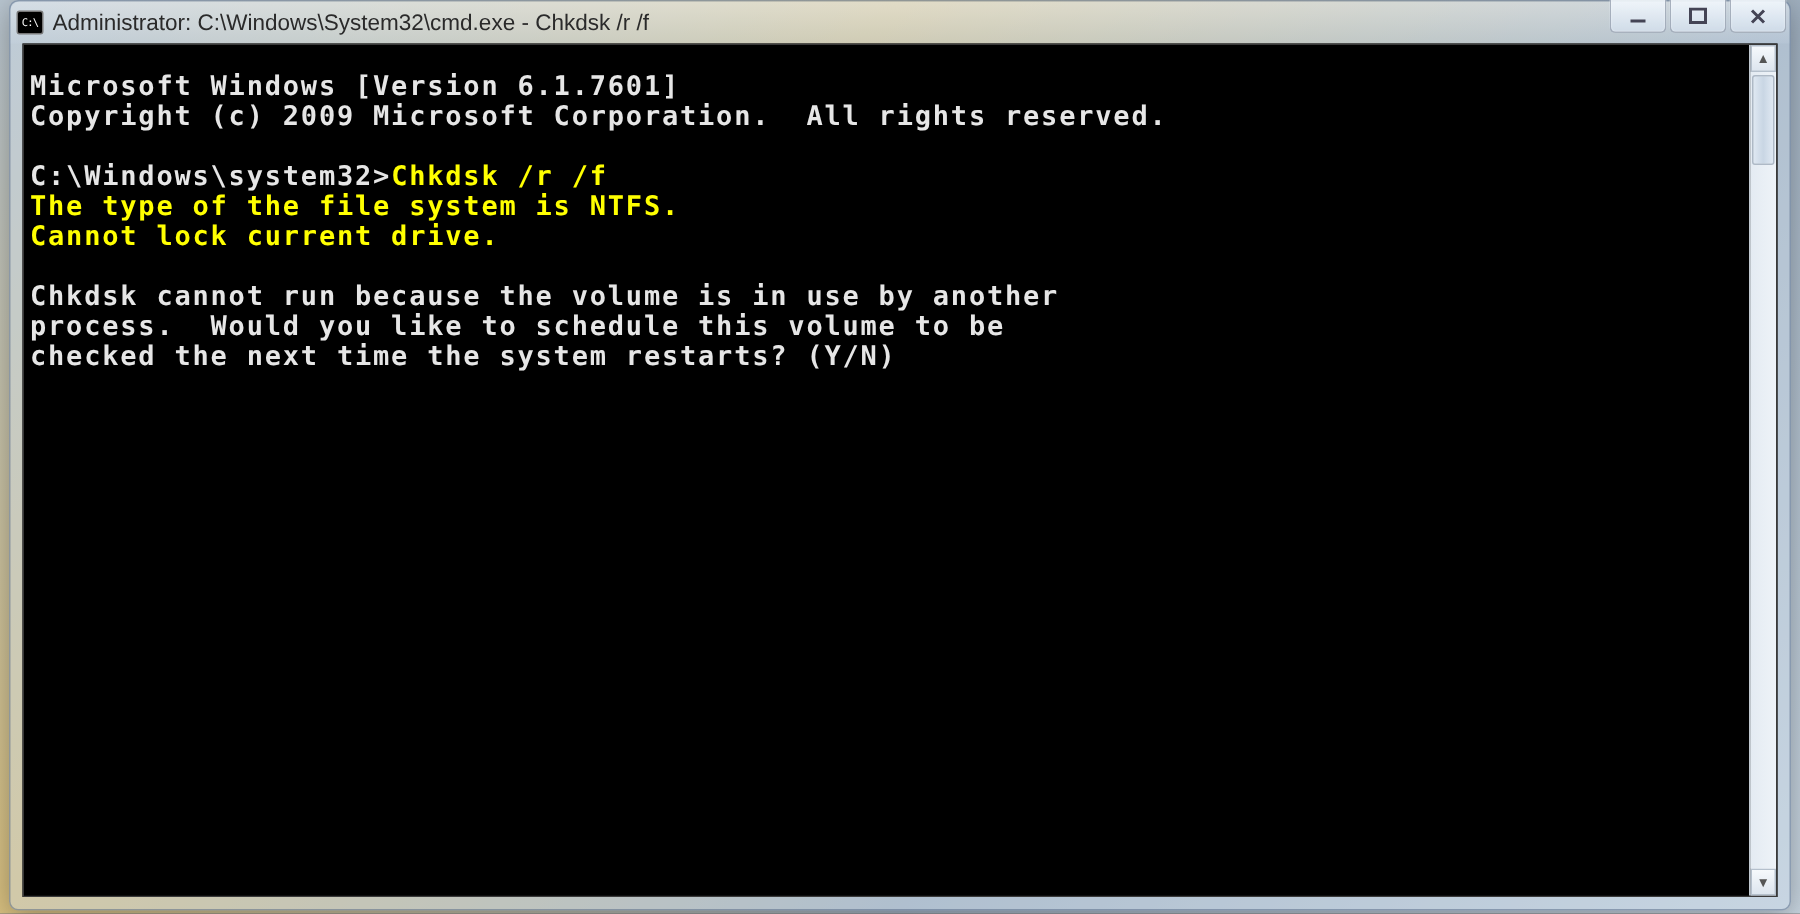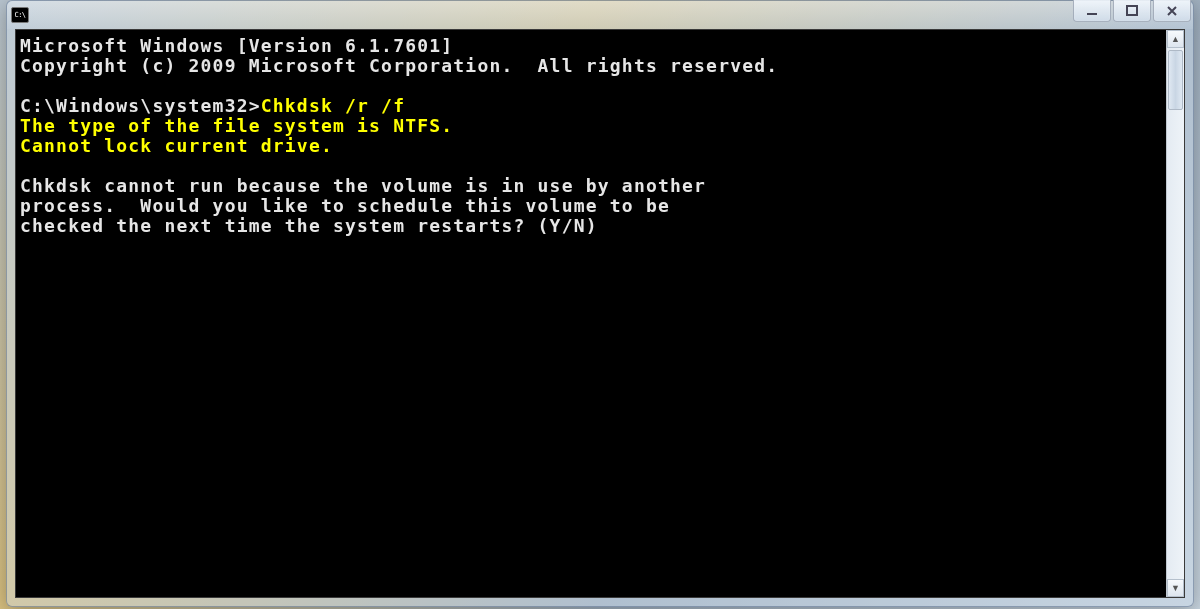--- a/index.html
+++ b/index.html
@@ -86,21 +86,21 @@
       border: 1px solid #3a3a3a;
       position: relative;
     }
     .terminal {
       flex: 1;
       background: #000;
       color: #e6e6e6;
       font-family: "Lucida Console", Consolas, monospace;
       font-size: 18px;
       line-height: 20px;
-      padding: 6px 4px;
+      padding: 18px 4px;
       white-space: pre-wrap;
       letter-spacing: 1.2px;
       font-weight: bold;
       overflow: hidden;
     }
     .terminal .yellow { color: #ffff00; }
     .scrollbar {
       width: 18px;
       background: linear-gradient(to right, #e8eef5, #f4f7fb);
       border-left: 1px solid #c0c8d0;
@@ -134,20 +134,21 @@
       border-radius: 2px;
       cursor: pointer;
     }
   </style>
 </head>
 <body>
 
 <div class="window">
   <div class="titlebar">
     <div class="title-icon">C:\</div>
+    <div class="title-text">Administrator: C:\Windows\System32\cmd.exe - Chkdsk  /r /f</div>
     <div class="window-controls">
       <div class="ctrl-btn" title="Minimize">
         <svg width="12" height="12" viewBox="0 0 12 12">
             <rect x="1" y="8" width="10" height="2" fill="#445"></rect>
           </svg>
       </div>
       <div class="ctrl-btn" title="Maximize">
         <svg width="12" height="12" viewBox="0 0 12 12">
             <rect x="1" y="1" width="10" height="9" fill="none" stroke="#445" stroke-width="2"></rect>
           </svg>

